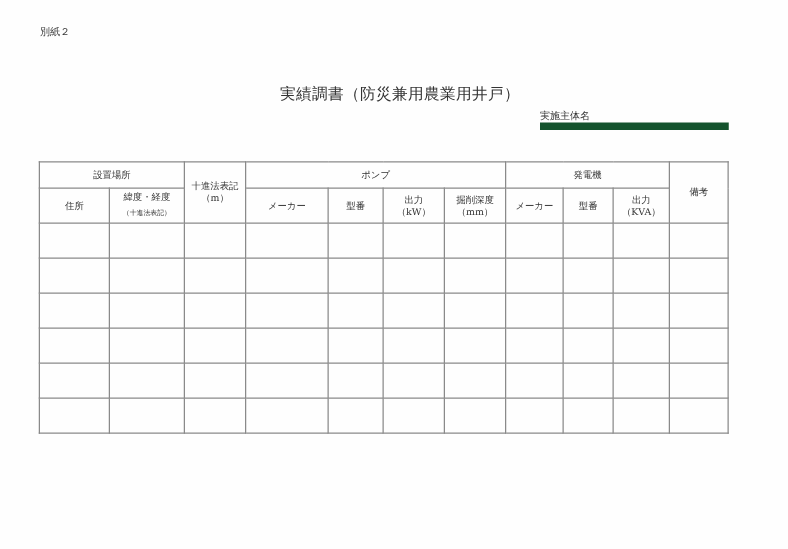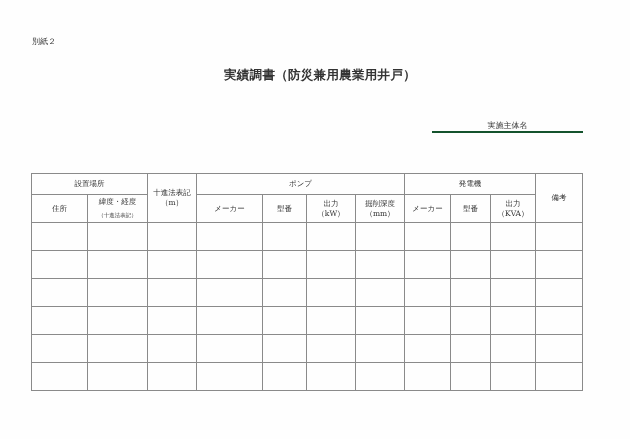--- a/index.html
+++ b/index.html
@@ -1,21 +1,21 @@
 <!DOCTYPE html>
 <html><head>
 <meta charset="utf-8">
 <style>
   html, body { margin:0; padding:0; }
   body { width:630px; height:439px; background:#fefefe; position:relative; overflow:hidden;
          font-family:"DejaVu Serif", "Liberation Serif", serif; color:#333; }
-  .annex { position:absolute; left:32px; top:36px; font-size:8px; }
-  .title { position:absolute; left:224px; top:67px; font-size:12.5px; letter-spacing:0.3px; white-space:nowrap;font-weight:bold; }
-  .impl { position:absolute; left:432px; top:121px; width:151px; border-bottom:2px solid #14532d; font-size:8px; line-height:10px;text-align:center; }
-  table.grid { position:absolute; left:31px; top:129px; border-collapse:collapse; table-layout:fixed;margin-top:44px; }
+  .annex { position:absolute; left:32px; top:20px; font-size:8px; }
+  .title { position:absolute; left:224px; top:67px; font-size:12.5px; letter-spacing:0.3px; white-space:nowrap; }
+  .impl { position:absolute; left:432px; top:88px; width:151px; border-bottom:6px solid #14532d; font-size:8px; line-height:10px; }
+  table.grid { position:absolute; left:31px; top:129px; border-collapse:collapse; table-layout:fixed; }
   table.grid td { border:1px solid #8a8a8a; padding:0; text-align:center; vertical-align:middle; font-size:7.5px; line-height:10px; overflow:hidden; }
   table.grid tr.h1 td { height:20px; }
   table.grid tr.h2 td { height:27px; }
   table.grid tr.r td { height:27px; }
   .small { font-size:5.5px; display:block; margin-top:3px; }
 </style>
 </head>
 <body>
 
 <div class="annex">別紙２</div>

